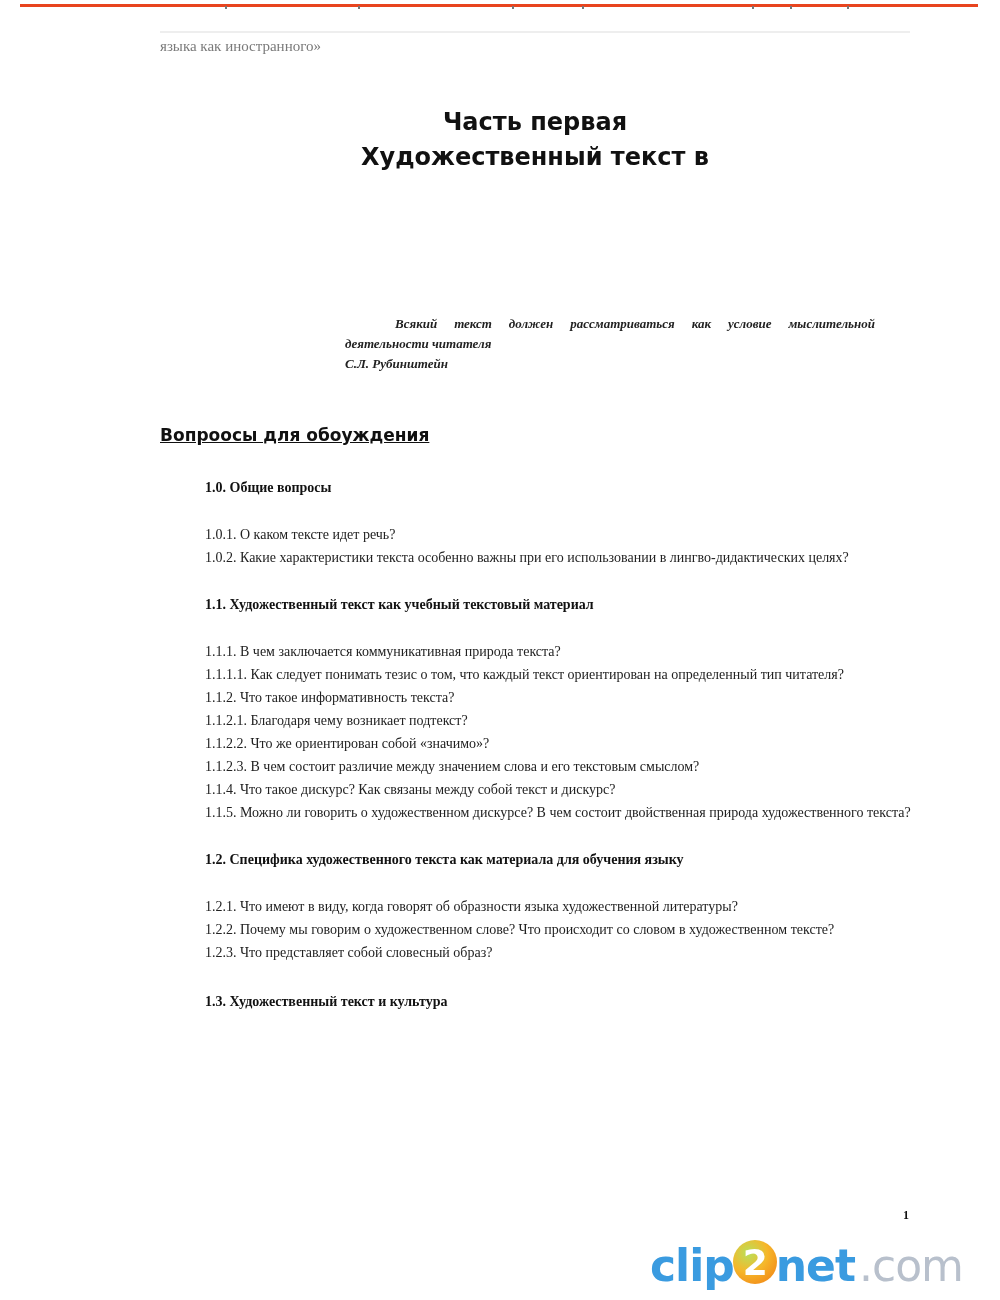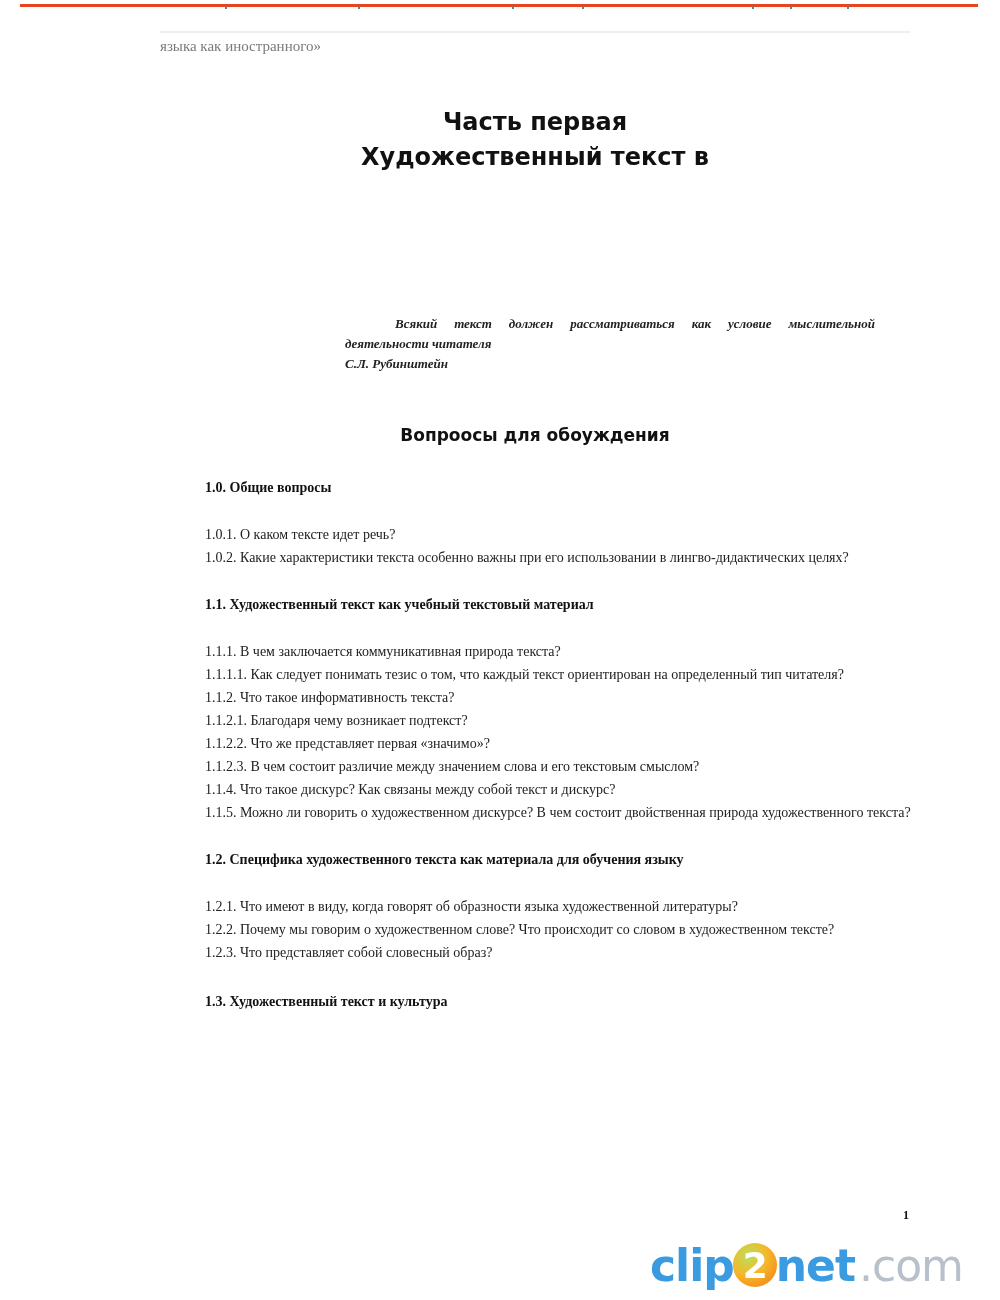--- a/index.html
+++ b/index.html
@@ -19,33 +19,33 @@
     .title-block { position: absolute; left: 160px; width: 750px; text-align: center;
       font-family: "DejaVu Sans", sans-serif; font-weight: bold; color: #111; margin-top: 19px; }
     .part { top: 86px; font-size: 24px; line-height: 35px; }
     .section { top: 229px; font-size: 24px; line-height: 32px; }
 
     .epigraph { position: absolute; left: 345px; width: 530px; top: 314px; font-size: 13px;
       font-style: italic; font-weight: bold; line-height: 20px; color: #222; }
     .epigraph .quote { text-indent: 50px; text-align: justify; text-align-last: left; }
     .epigraph .author { margin-top: 0px; }
 
-    .questions-title { position: absolute; left: 160px; width: 750px; top: 425px; text-align: center;
-      font-family: "DejaVu Sans", sans-serif; font-weight: bold; font-size: 17px; }
+    .questions-title { position: absolute; left: 160px; width: 750px; top: 425px; 
+      font-family: "DejaVu Sans", sans-serif; font-weight: bold; font-size: 17px; text-decoration: underline; }
 
     .body { position: absolute; left: 158px; width: 754px; top: 476px; font-size: 14px; line-height: 23px; }
     .h { font-weight: bold; text-indent: 47px; margin: 0; }
     .p { text-indent: 47px; margin: 0; text-align: justify; font-weight: normal; color: #222; }
     .gap-m { height: 24px; }
     .gap-l { height: 26px; }
 
     .page-number { position: absolute; left: 903px; top: 1208px; font-size: 12px; font-weight: bold; }
 
     .watermark { position: absolute; left: 650px; top: 1240px; height: 50px; font-family: "DejaVu Sans", sans-serif;
-      font-size: 44px; font-weight: bold; letter-spacing: -1px; display: flex; align-items: center; }
+      font-size: 44px; font-weight: bold; letter-spacing: -1px; display: flex; align-items: flex-start; }
     .wm-clip { color: #3a9be0; }
     .wm-two { display: inline-flex; width: 44px; height: 44px; border-radius: 50%;
       background: radial-gradient(circle at 35% 30%, #b8e05a 0%, #f6b72a 45%, #f07a12 100%);
       color: #fff; align-items: center; justify-content: center; font-size: 36px; margin: 0 -1px; }
     .wm-net { color: #3a9be0; }
     .wm-com { color: #b8c0cc; font-weight: normal; margin-left: 4px; }
   </style>
 </head>
 <body>
 
@@ -83,21 +83,21 @@
   <p class="p">1.0.1. О каком тексте идет речь?</p>
   <p class="p">1.0.2. Какие характеристики текста особенно важны при его использовании в лингво-дидактических целях?</p>
   <div class="gap-m"></div>
 
   <p class="h">1.1. Художественный текст как учебный текстовый материал</p>
   <div class="gap-m"></div>
   <p class="p">1.1.1. В чем заключается коммуникативная природа текста?</p>
   <p class="p">1.1.1.1. Как следует понимать тезис о том, что каждый текст ориентирован на определенный тип читателя?</p>
   <p class="p">1.1.2. Что такое информативность текста?</p>
   <p class="p">1.1.2.1. Благодаря чему возникает подтекст?</p>
-  <p class="p">1.1.2.2. Что же представляет первая «значимо»?</p>
+  <p class="p">1.1.2.2. Что же ориентирован собой «значимо»?</p>
   <p class="p">1.1.2.3. В чем состоит различие между значением слова и его текстовым смыслом?</p>
   <p class="p">1.1.4. Что такое дискурс? Как связаны между собой текст и дискурс?</p>
   <p class="p">1.1.5. Можно ли говорить о художественном дискурсе? В чем состоит двойственная природа художественного текста?</p>
   <div class="gap-m"></div>
 
   <p class="h">1.2. Специфика художественного текста как материала для обучения языку</p>
   <div class="gap-m"></div>
   <p class="p">1.2.1. Что имеют в виду, когда говорят об образности языка художественной литературы?</p>
   <p class="p">1.2.2. Почему мы говорим о художественном слове? Что происходит со словом в художественном тексте?</p>
   <p class="p">1.2.3. Что представляет собой словесный образ?</p>

